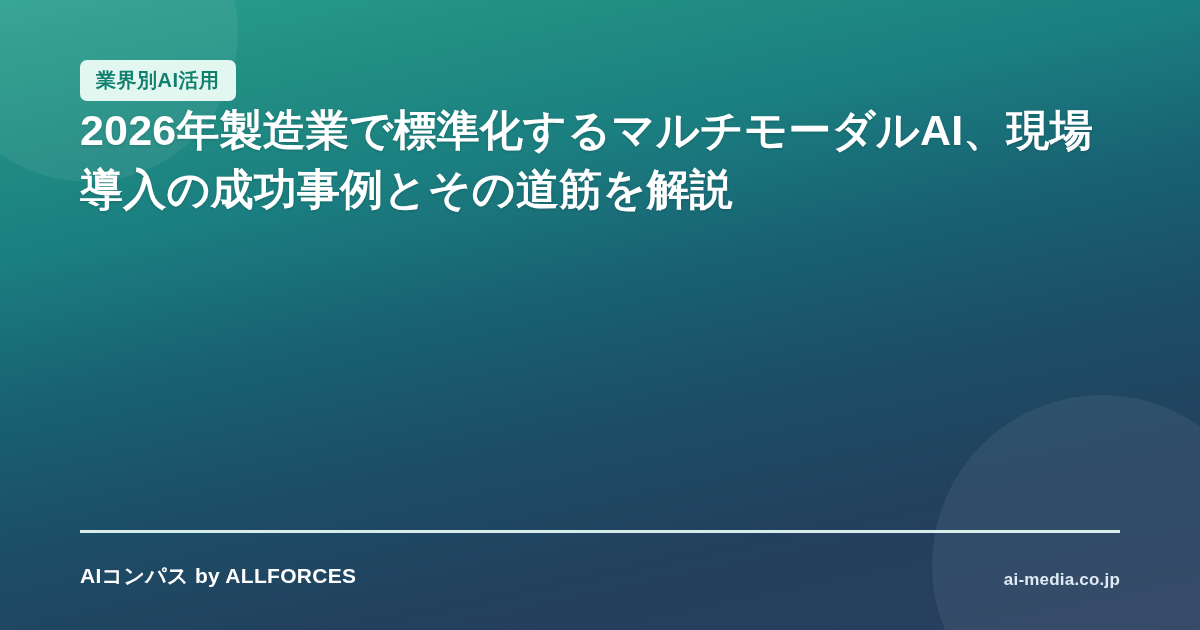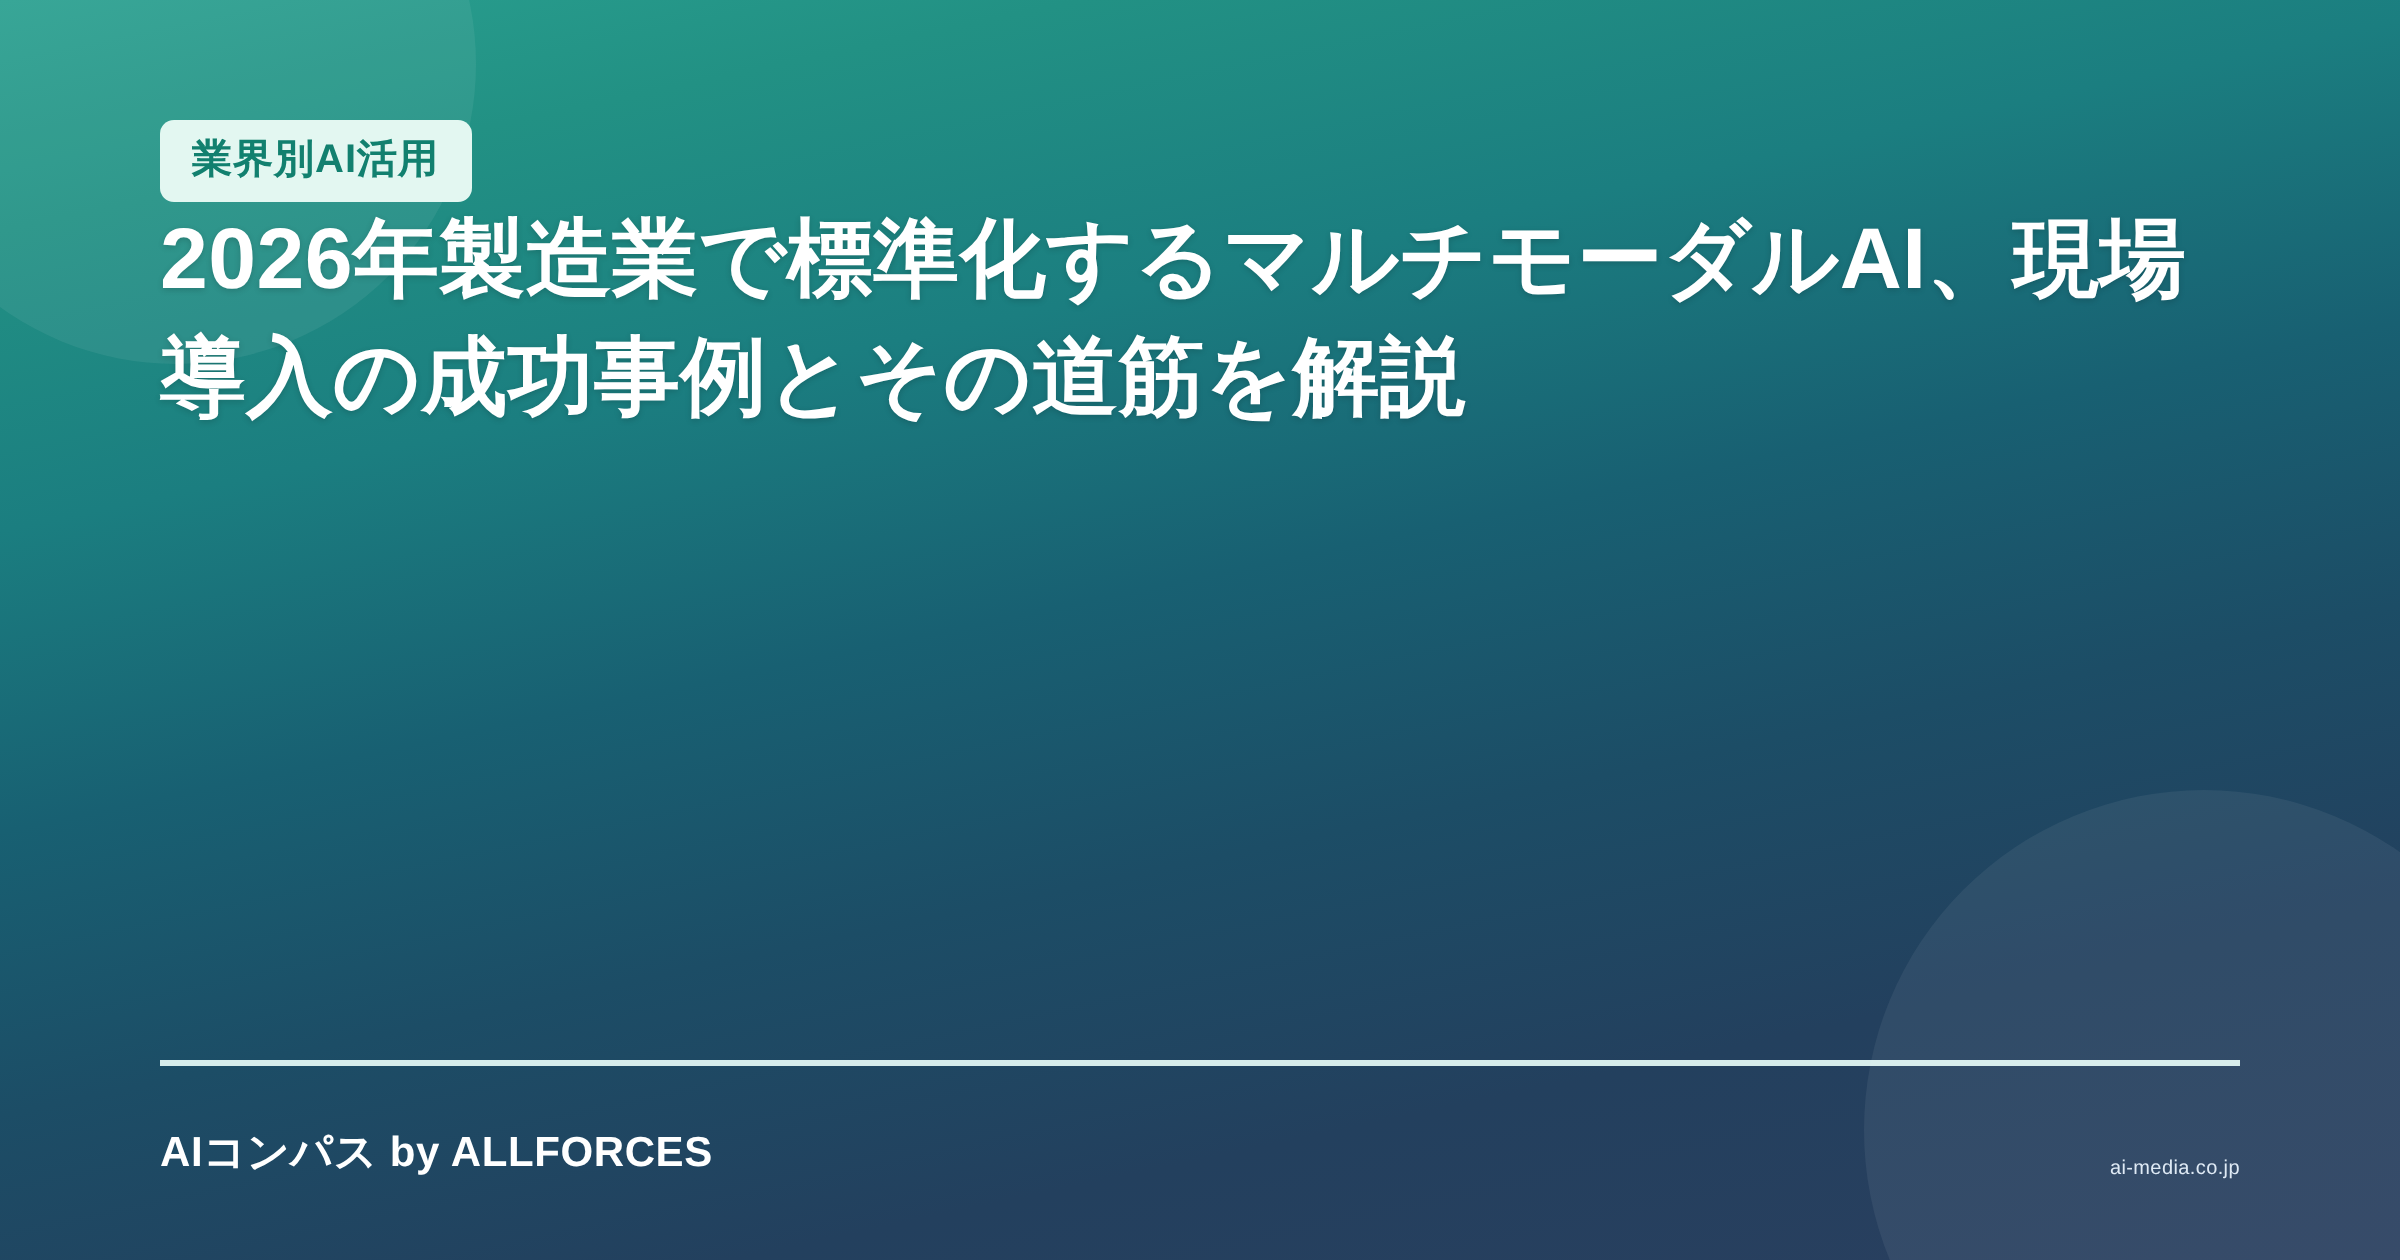--- a/index.html
+++ b/index.html
@@ -107,22 +107,22 @@
 
   .brand {
     color:#ffffff;
     font-size:21px;
     font-weight:700;
     letter-spacing:0.3px;
   }
 
   .site {
     color:#dfeaf5;
-    font-size:10px;
-    font-weight:400;
+    font-size:17px;
+    font-weight:700;
     letter-spacing:0.2px;
   }
 </style>
 </head>
 <body>
 
 <div id="og-card">
 
   <div class="blob blob-tl"></div>
   <div class="blob blob-br"></div>

